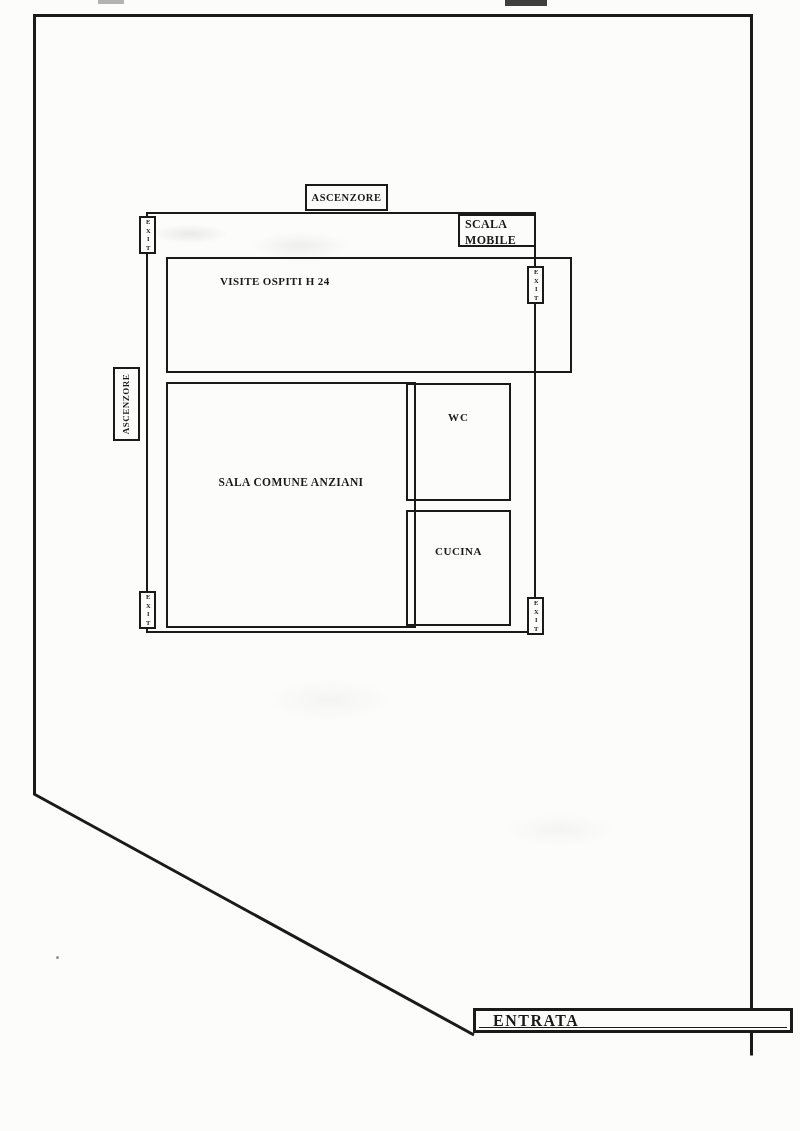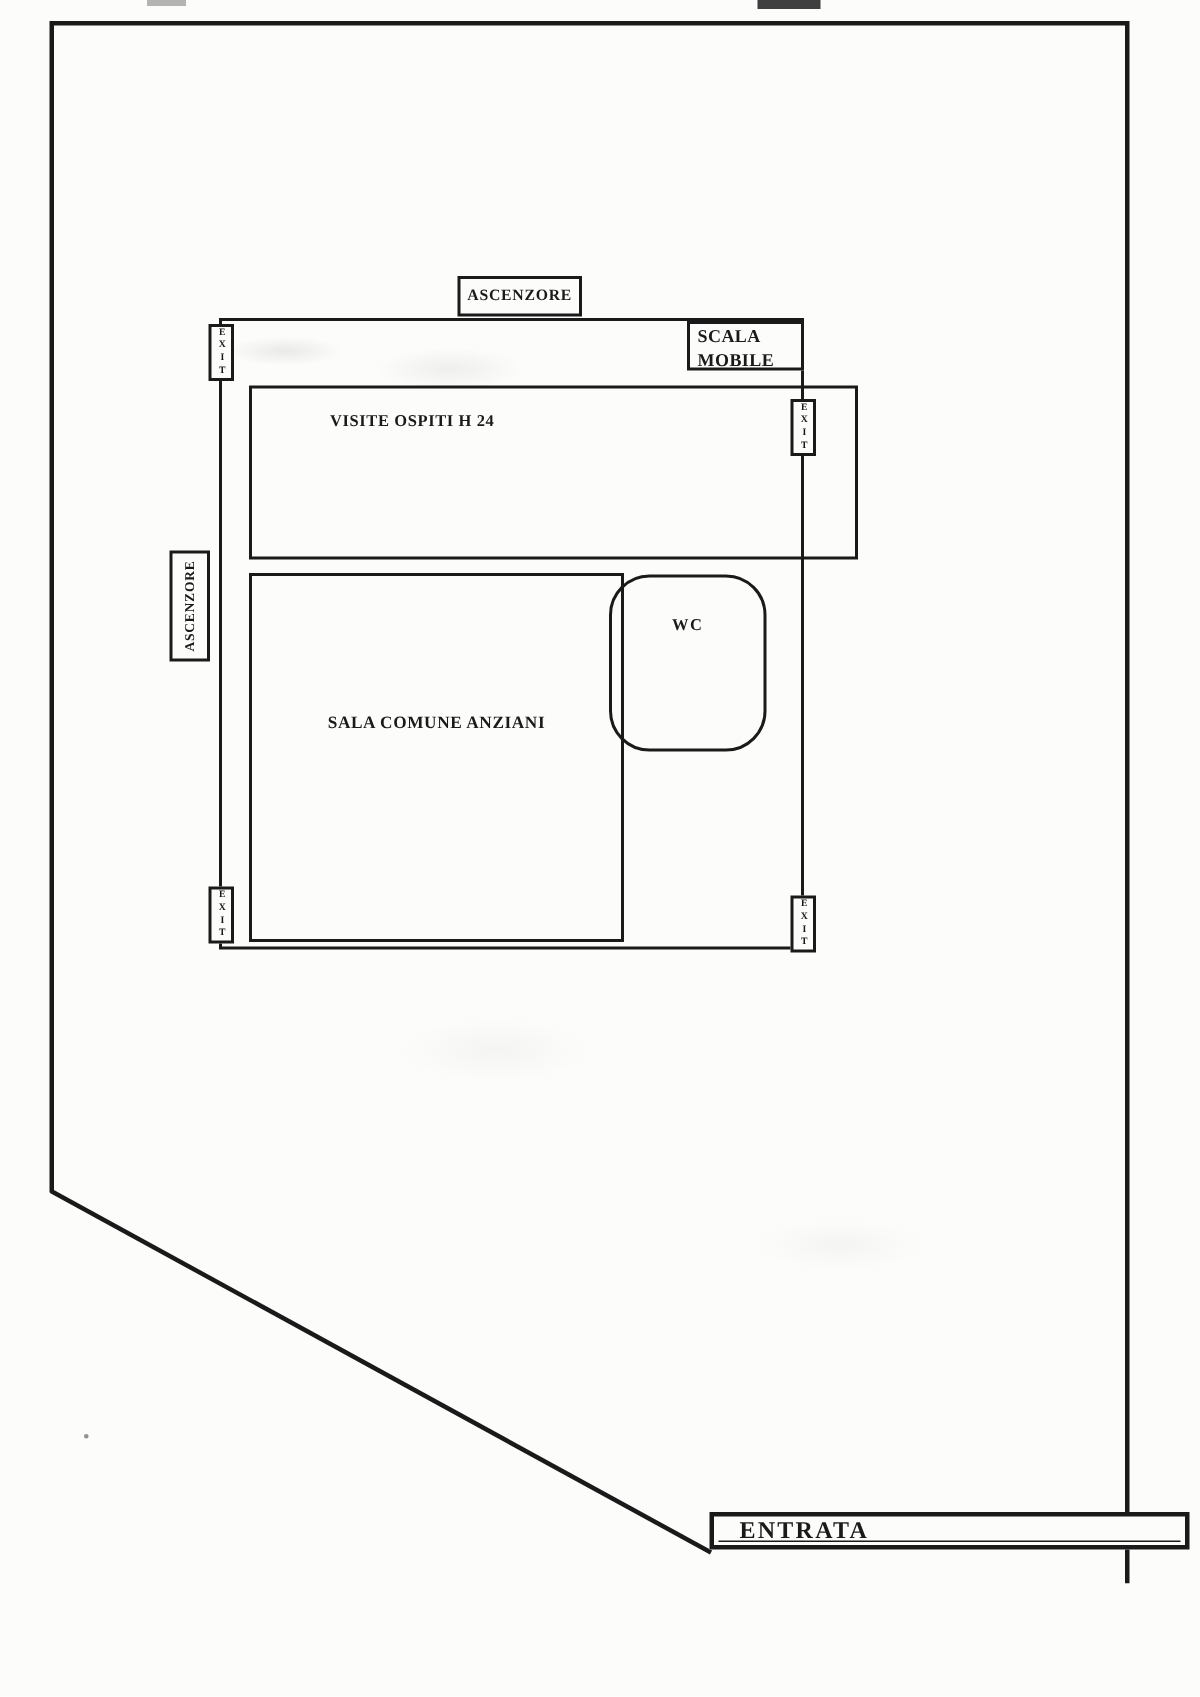--- a/index.html
+++ b/index.html
@@ -60,21 +60,21 @@
   #escalator .room-label { position: static; display: block; font-size: 12px; line-height: 1.3;
                            padding: 1px 0 1px 5px; white-space: normal; letter-spacing: .3px; }
 
   
   #room-visite { left: 166px; top: 257px; width: 406px; height: 116px; z-index: 2; }
   #room-visite .room-label { left: 52px; top: 16px; font-size: 11px; letter-spacing: .4px; }
 
   #room-sala { left: 166px; top: 382px; width: 250px; height: 246px; z-index: 2; }
   #room-sala .room-label { left: 0; right: 0; top: 92px; text-align: center; font-size: 11.5px; letter-spacing: .4px; }
 
-  #room-wc { left: 406px; top: 383px; width: 105px; height: 118px; z-index: 2; border-radius: 27px; }
+  #room-wc { left: 406px; top: 383px; width: 105px; height: 118px; z-index: 2; }
   #room-wc .room-label { left: 0; right: 0; top: 26px; text-align: center; font-size: 11px; letter-spacing: 1px; }
 
   #room-cucina { left: 406px; top: 510px; width: 105px; height: 116px; z-index: 2; }
   #room-cucina .room-label { left: 0; right: 0; top: 33px; text-align: center; font-size: 11px; letter-spacing: .5px; }
 
   
   .exit-box {
     position: absolute;
     width: 17px; height: 38px;
     border: 2px solid #1a1a1a;
@@ -156,20 +156,23 @@
   </div>
 
   <div class="box" id="room-sala">
     <span class="room-label">SALA COMUNE ANZIANI</span>
   </div>
 
   <div class="box" id="room-wc">
     <span class="room-label">WC</span>
   </div>
 
+  <div class="box" id="room-cucina">
+    <span class="room-label">CUCINA</span>
+  </div>
 
   <div class="exit-box" id="exit-top-left">
     <span class="exit-label">EXIT</span>
   </div>
   <div class="exit-box" id="exit-right-top">
     <span class="exit-label">EXIT</span>
   </div>
   <div class="exit-box" id="exit-bottom-left">
     <span class="exit-label">EXIT</span>
   </div>

